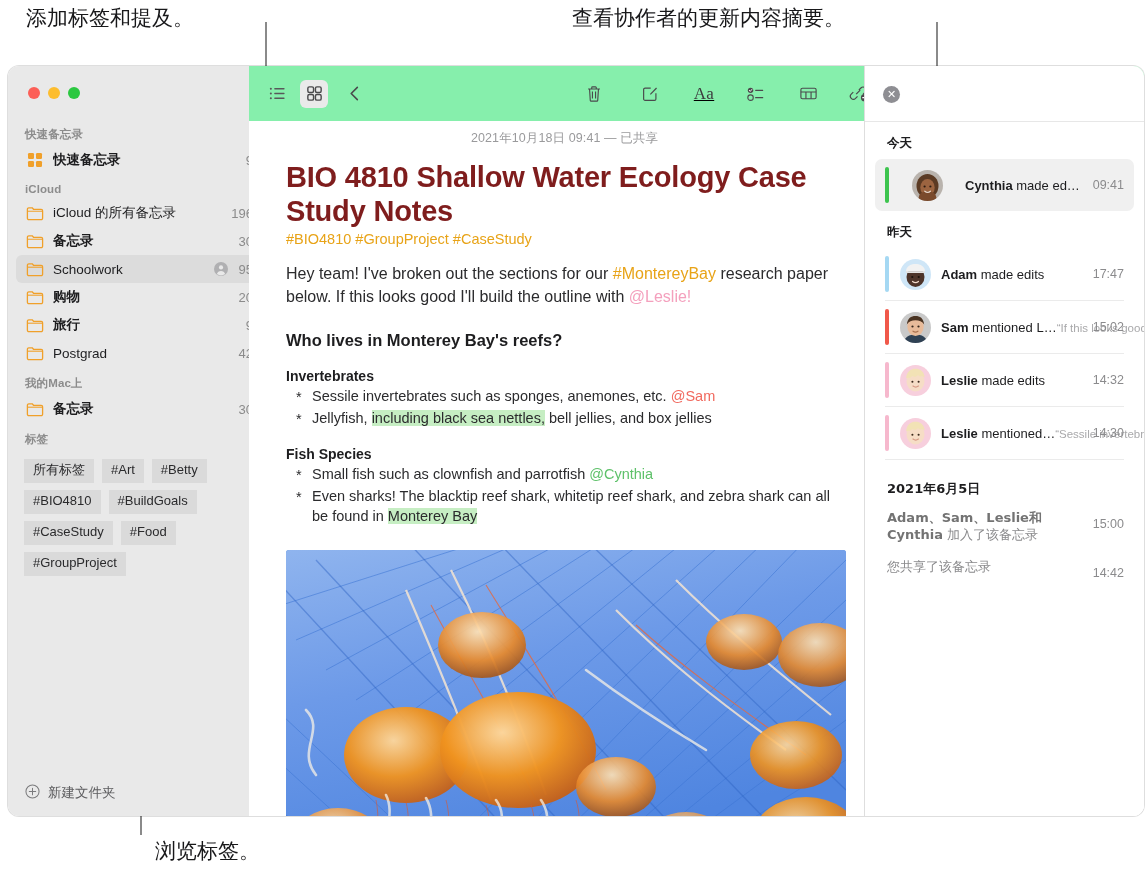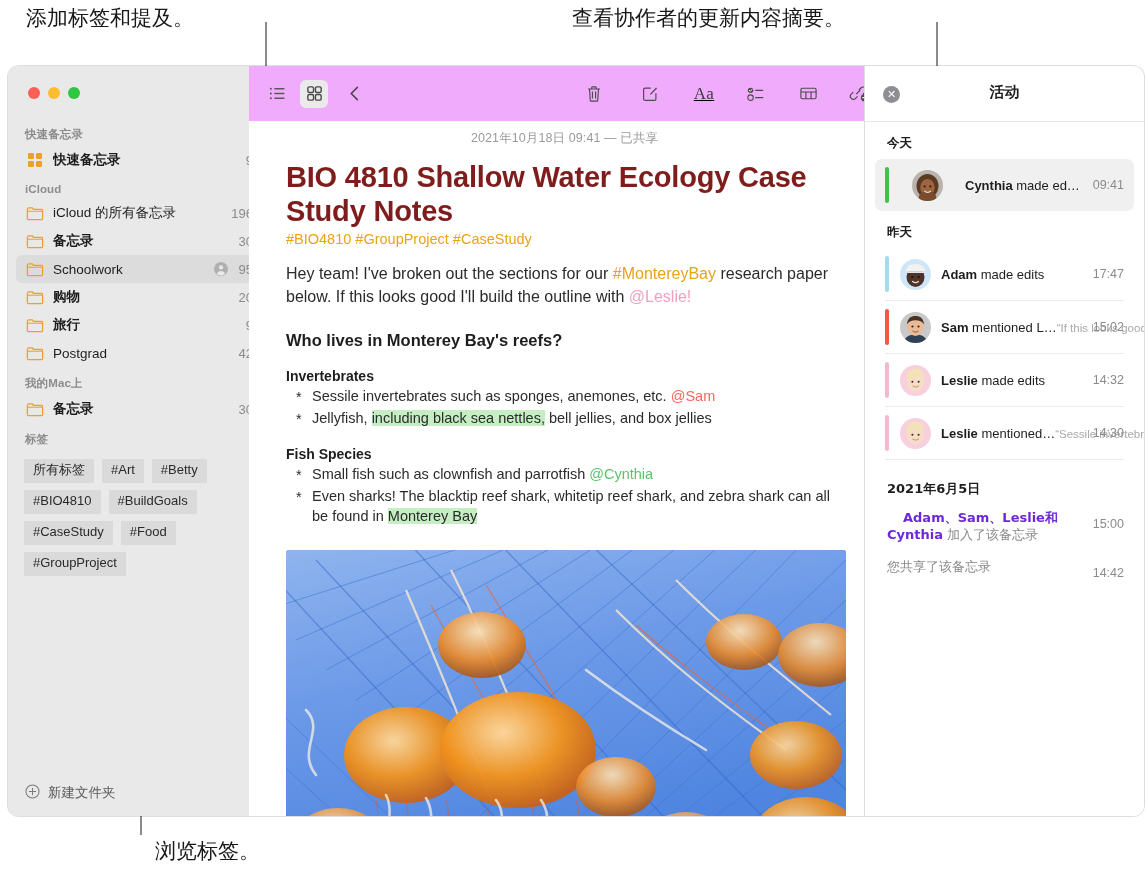--- a/index.html
+++ b/index.html
@@ -69,21 +69,21 @@
   #newfolder{
     position:absolute;left:0;bottom:0;width:241px;height:46px;
     display:flex;align-items:center;padding-left:17px;box-sizing:border-box;
   }
   #newfolder .nf-label{font-size:13.5px;color:#5d5d5f;margin-left:8px;}
 
   
   #main{position:absolute;left:241px;top:0;right:0;height:750px;background:#fff;}
   #toolbar{
     position:absolute;left:0;top:0;right:0;height:55px;
-    display:flex;align-items:center;background:#f0abfc;text-decoration:underline;
+    display:flex;align-items:center;background:#86efac;text-decoration:underline;
   }
   .tb-btn{
     display:flex;align-items:center;justify-content:center;
     height:28px;min-width:28px;border-radius:6px;color:#58585a;
   }
   .tb-btn.active{background:#eaeaea;}
   .tb-btn.dim{color:#c2c2c4;}
   .tb-sep{width:1px;height:34px;background:#d6d6d6;margin:0 8px;}
   .chev{margin-left:2px;color:#8b8b8d;}
 
@@ -159,21 +159,21 @@
   .act-div{height:1px;background:#ebebeb;margin:0 20px;}
   .act-date{
     font-size:13px;font-weight:700;color:#1d1d1f;padding:20px 0 4px 22px;
     font-family:"DejaVu Sans","Liberation Sans",sans-serif;
   }
   .act-plain{
     display:flex;align-items:flex-start;padding:7px 20px 7px 22px;
   }
   .act-plain .p-txt{flex:1;font-size:13px;color:#8a8a8c;line-height:1.33;
     font-family:"DejaVu Sans","Liberation Sans",sans-serif;}
-  .act-plain .p-txt b{color:#6d28d9;font-weight:700;margin-left:16px;}
+  .act-plain .p-txt b{color:#737373;font-weight:700;}
   .act-plain .act-time{margin-top:8px;}
 </style>
 </head>
 <body>
 
 <div class="callout" id="callout-tags">添加标签和提及。</div>
 <div class="callout" id="callout-activity">查看协作者的更新内容摘要。</div>
 <div class="callout" id="callout-browse">浏览标签。</div>
 <div class="leader" id="leader-tags"></div>
 <div class="leader" style="left:265px;top:222px;width:11px;height:2px;"></div>
@@ -547,21 +547,20 @@
               <path d="M200 255 C208 278 198 294 203 300M245 255 C253 278 243 294 248 300M290 250 C298 275 288 292 292 300"></path>
             </g>
           </svg>
         </div>
       </div>
     </div>
 
     <div id="activity">
       <div id="act-head">
         <div id="act-close">✕</div>
-        <div id="act-title">活动</div>
       </div>
       <div id="act-list">
           <div class="act-section">今天</div>
           <div class="act-item sel">
             <span class="act-bar" style="background:#3dc44e"></span>
             <span class="act-avatar"><svg width="31" height="31" viewBox="0 0 31 31">
                 <rect width="31" height="31" fill="#b9b3ad"></rect>
                 <ellipse cx="15.5" cy="16" rx="11" ry="12" fill="#5b3a23"></ellipse>
                 <ellipse cx="15.5" cy="17.5" rx="7.2" ry="8.5" fill="#9c6440"></ellipse>
                 <ellipse cx="15.5" cy="28" rx="9" ry="7" fill="#7a4a2c"></ellipse>

